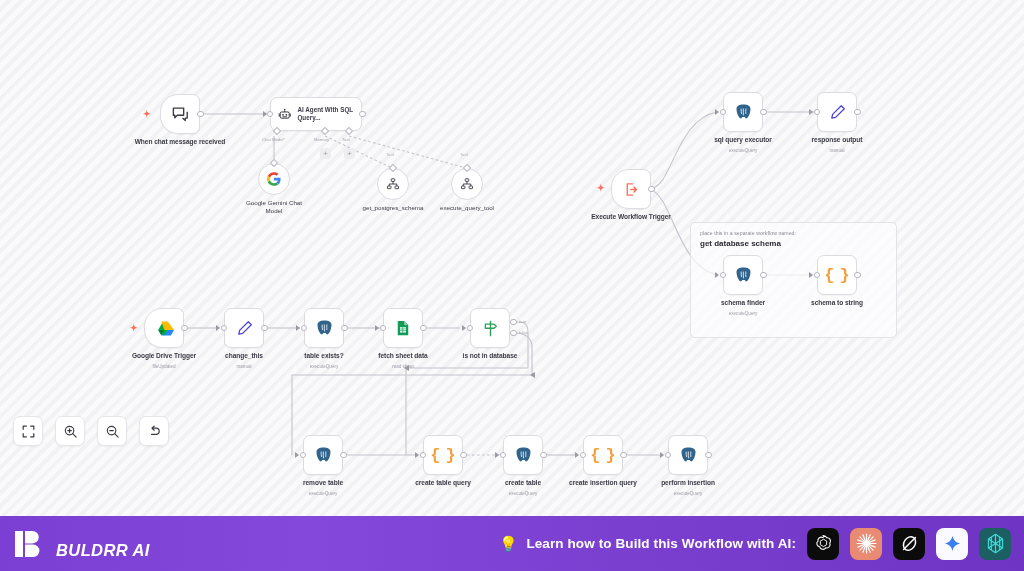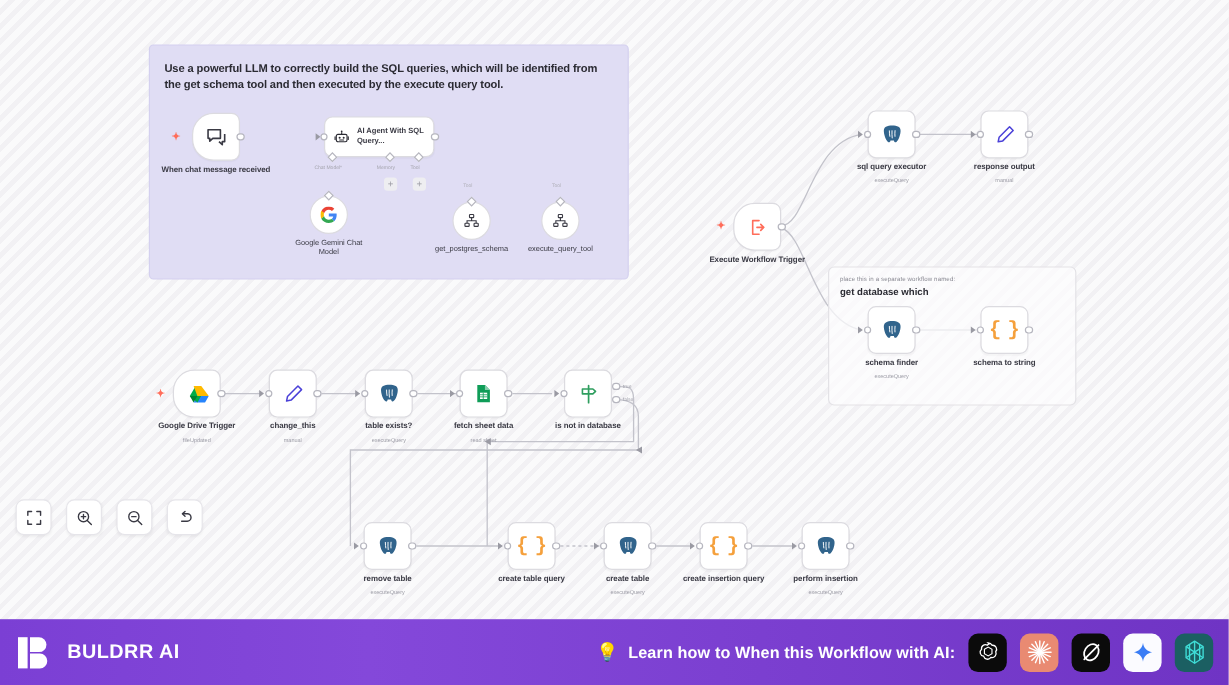--- a/index.html
+++ b/index.html
@@ -124,21 +124,21 @@
     box-shadow: 0 1px 2px rgba(0,0,0,0.05);
     cursor: pointer;
   }
 
   
   #bottombar {
     position: absolute; left: 0; bottom: 0; width: 1024px; height: 55px;
     background: linear-gradient(90deg, #7b3fd4 0%, #8448da 30%, #7b3fd0 62%, #6f34c4 100%);
     display: flex; align-items: center; padding: 0 13px;
   }
-  .brand { display: flex; align-items: center; gap: 11px; }
+  .brand { display: flex; align-items: flex-end; gap: 11px; font-style: italic; }
   .brand-name {
     color: #fff; font-size: 16.5px; font-weight: bold; letter-spacing: 0.4px;
   }
   #bb-right {
     margin-left: auto; display: flex; align-items: center; gap: 11px;
   }
   .bb-cta {
     display: flex; align-items: center; gap: 8px;
     color: #fff; font-size: 13.5px; font-weight: bold; letter-spacing: 0.1px;
   }
@@ -189,23 +189,20 @@
 
       <path class="e" d="M347,455 L418,455"></path>
       <path class="ed" d="M467,455 L500,455"></path>
       <path class="e" d="M547,455 L578,455"></path>
       <path class="e" d="M627,455 L660,455"></path>
 
       <path d="M409,368 l0,-3 l-5,3 l5,3 z" fill="#9a9aa3"></path>
       <path d="M535,375 l0,-3 l-5,3 l5,3 z" fill="#9a9aa3"></path>
     </svg>
 
-    <div class="sticky" style="left:124px; top:37px; width:400px; height:196px;">
-      <div class="sticky-text">Use a powerful LLM to correctly build the SQL queries, which will be identified from the get schema tool and then executed by the execute query tool.</div>
-    </div>
 
     <div class="spark" style="left:143px; top:110px;">✦</div>
 
     <div class="node" style="left:160px; top:94px;">
       <div class="node-box trigger">
         <svg width="19" height="19" viewBox="0 0 24 24">
           <path d="M3 4h13v9H8l-3.2 3v-3H3z" fill="none" stroke="#3a3a44" stroke-width="1.7" stroke-linejoin="round"></path>
           <path d="M14.5 16.5l3.5 3.2V16.5h2.5V8.4" fill="none" stroke="#3a3a44" stroke-width="1.7" stroke-linejoin="round"></path>
         </svg>
       </div>
@@ -317,21 +314,21 @@
       </div>
       <div class="arrowin" style="left:-8px; top:17px;"></div>
       <div class="dot" style="left:-3.5px; top:16.5px;"></div>
       <div class="dot" style="left:37px; top:16.5px;"></div>
       <div class="node-label">response output</div>
       <div class="node-sub">manual</div>
     </div>
 
     <div class="frame" style="left:690px; top:222px; width:207px; height:116px;">
       <div class="frame-sub">place this in a separate workflow named:</div>
-      <div class="frame-title">get database which</div>
+      <div class="frame-title">get database schema</div>
     </div>
 
     <div class="node" style="left:723px; top:255px;">
       <div class="node-box">
         <svg width="19" height="19" viewBox="0 0 24 24">
           <path d="M18.6 3.4C16.9 2.4 14.5 2 12 2S7.1 2.4 5.4 3.4C3.6 4.4 3 6 3.2 8.4c.2 2.6 1 5.6 2.1 7.8.6 1.2 1.3 2.2 2 2.8.7.6 1.5.8 2.1.4.5-.3.7-1 .8-1.7h3.6c.1.7.3 1.4.8 1.7.6.4 1.4.2 2.1-.4.7-.6 1.4-1.6 2-2.8 1.1-2.2 1.9-5.2 2.1-7.8.2-2.4-.4-4-2.2-5z" fill="#31648c"></path>
           <path d="M9 7.6c0 2.2.2 4.3.5 5.8M15 7.4c-.2 2.2-.3 4.4-.1 6M11.8 7.5c-.1 2.8-.1 5.6.2 7.6" fill="none" stroke="#fff" stroke-width="1" stroke-linecap="round"></path>
         </svg>
       </div>
       <div class="arrowin" style="left:-8px; top:17px;"></div>
@@ -522,21 +519,21 @@
         <rect x="2" y="3" width="8" height="26" fill="#ffffff"></rect>
         <path d="M12 3h7.5a6.2 6.2 0 010 12.4H12z" fill="#ffffff"></path>
         <path d="M12 16.6h8.2a6.2 6.2 0 010 12.4H12z" fill="#ffffff"></path>
       </svg>
       <div class="brand-name">BULDRR AI</div>
     </div>
 
     <div id="bb-right">
       <div class="bb-cta">
         <span style="font-size:15px;line-height:1;">💡</span>
-        <span>Learn how to When this Workflow with AI:</span>
+        <span>Learn how to Build this Workflow with AI:</span>
       </div>
 
       <div class="ai-icon" style="background:#0b0b0b;">
         <svg width="21" height="21" viewBox="0 0 24 24">
           <path d="M12 3.2c1.6 0 3 .9 3.7 2.2 1.5-.2 3 .5 3.8 1.9.8 1.4.6 3-.3 4.2.6 1.4.4 3-.6 4.2-1 1.2-2.6 1.7-4 1.3-.9 1.2-2.4 1.9-3.9 1.6-1.5-.3-2.7-1.4-3.1-2.8-1.5-.2-2.7-1.3-3.1-2.7-.4-1.4.1-2.9 1.2-3.8-.3-1.5.3-3 1.5-3.8 1.2-.9 2.8-.9 4-.2.4-.6 1-1.1 1.8-1.3z" fill="none" stroke="#ffffff" stroke-width="1.25"></path>
           <path d="M8.4 9.2l3.6-2.1 3.6 2.1v4.2L12 15.5l-3.6-2.1z" fill="none" stroke="#ffffff" stroke-width="1.1"></path>
         </svg>
       </div>
 
       <div class="ai-icon" style="background:#e98a72;">

